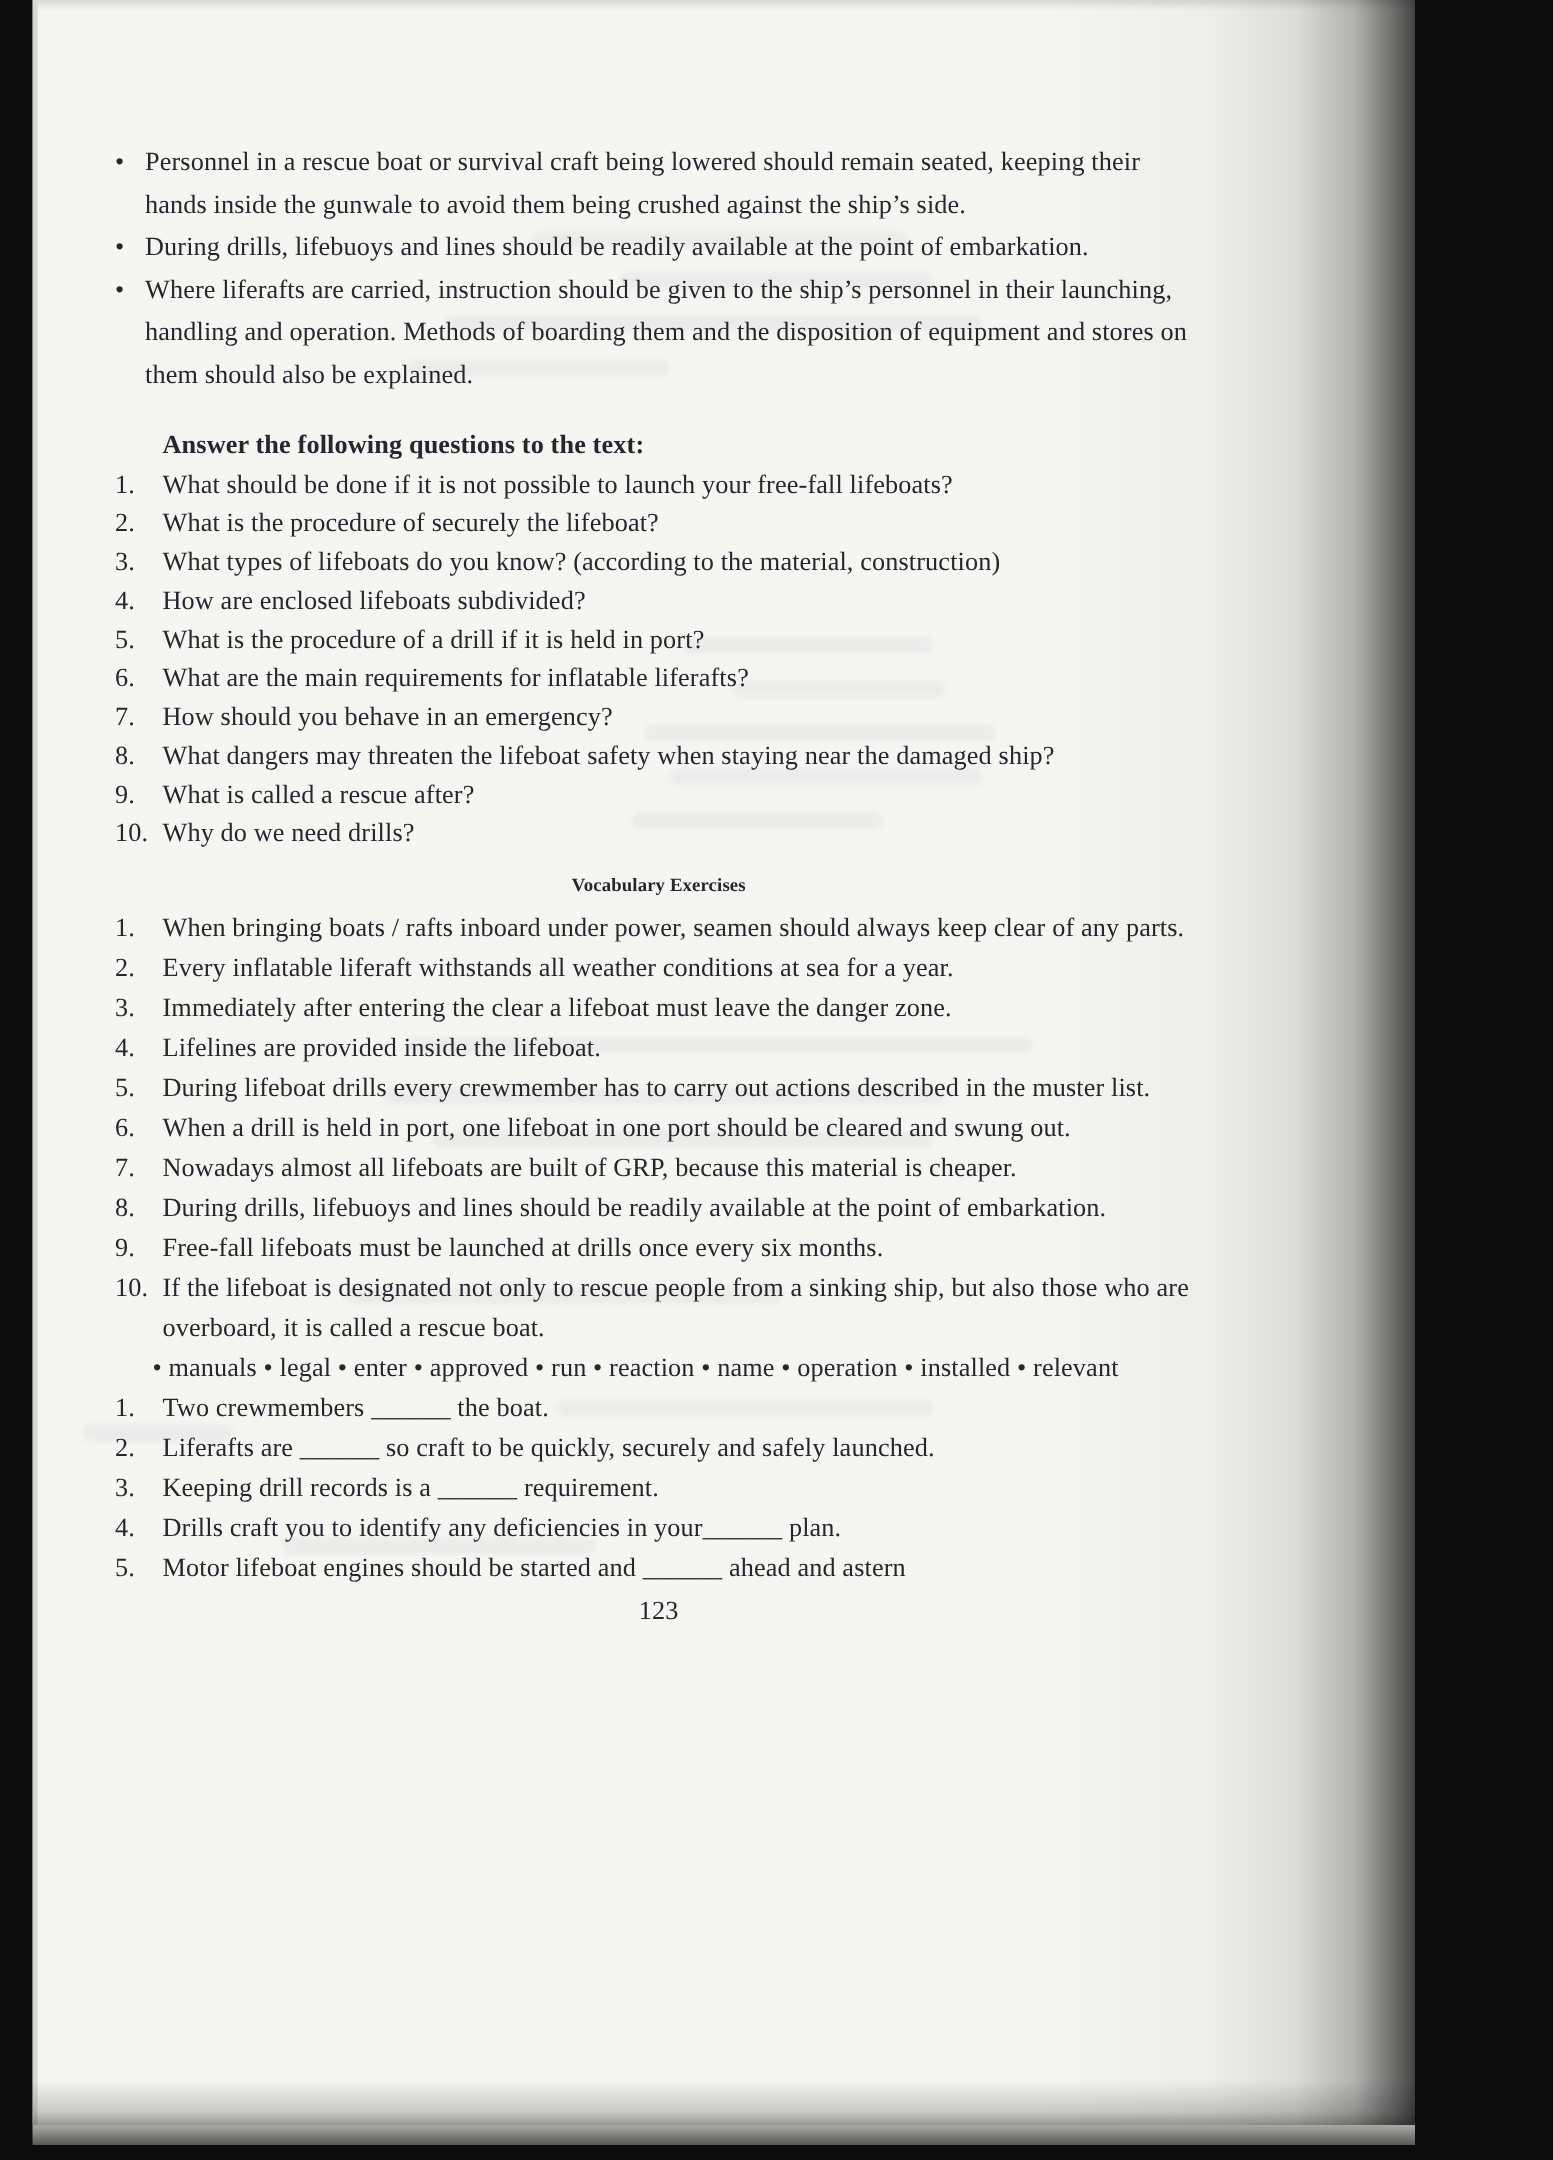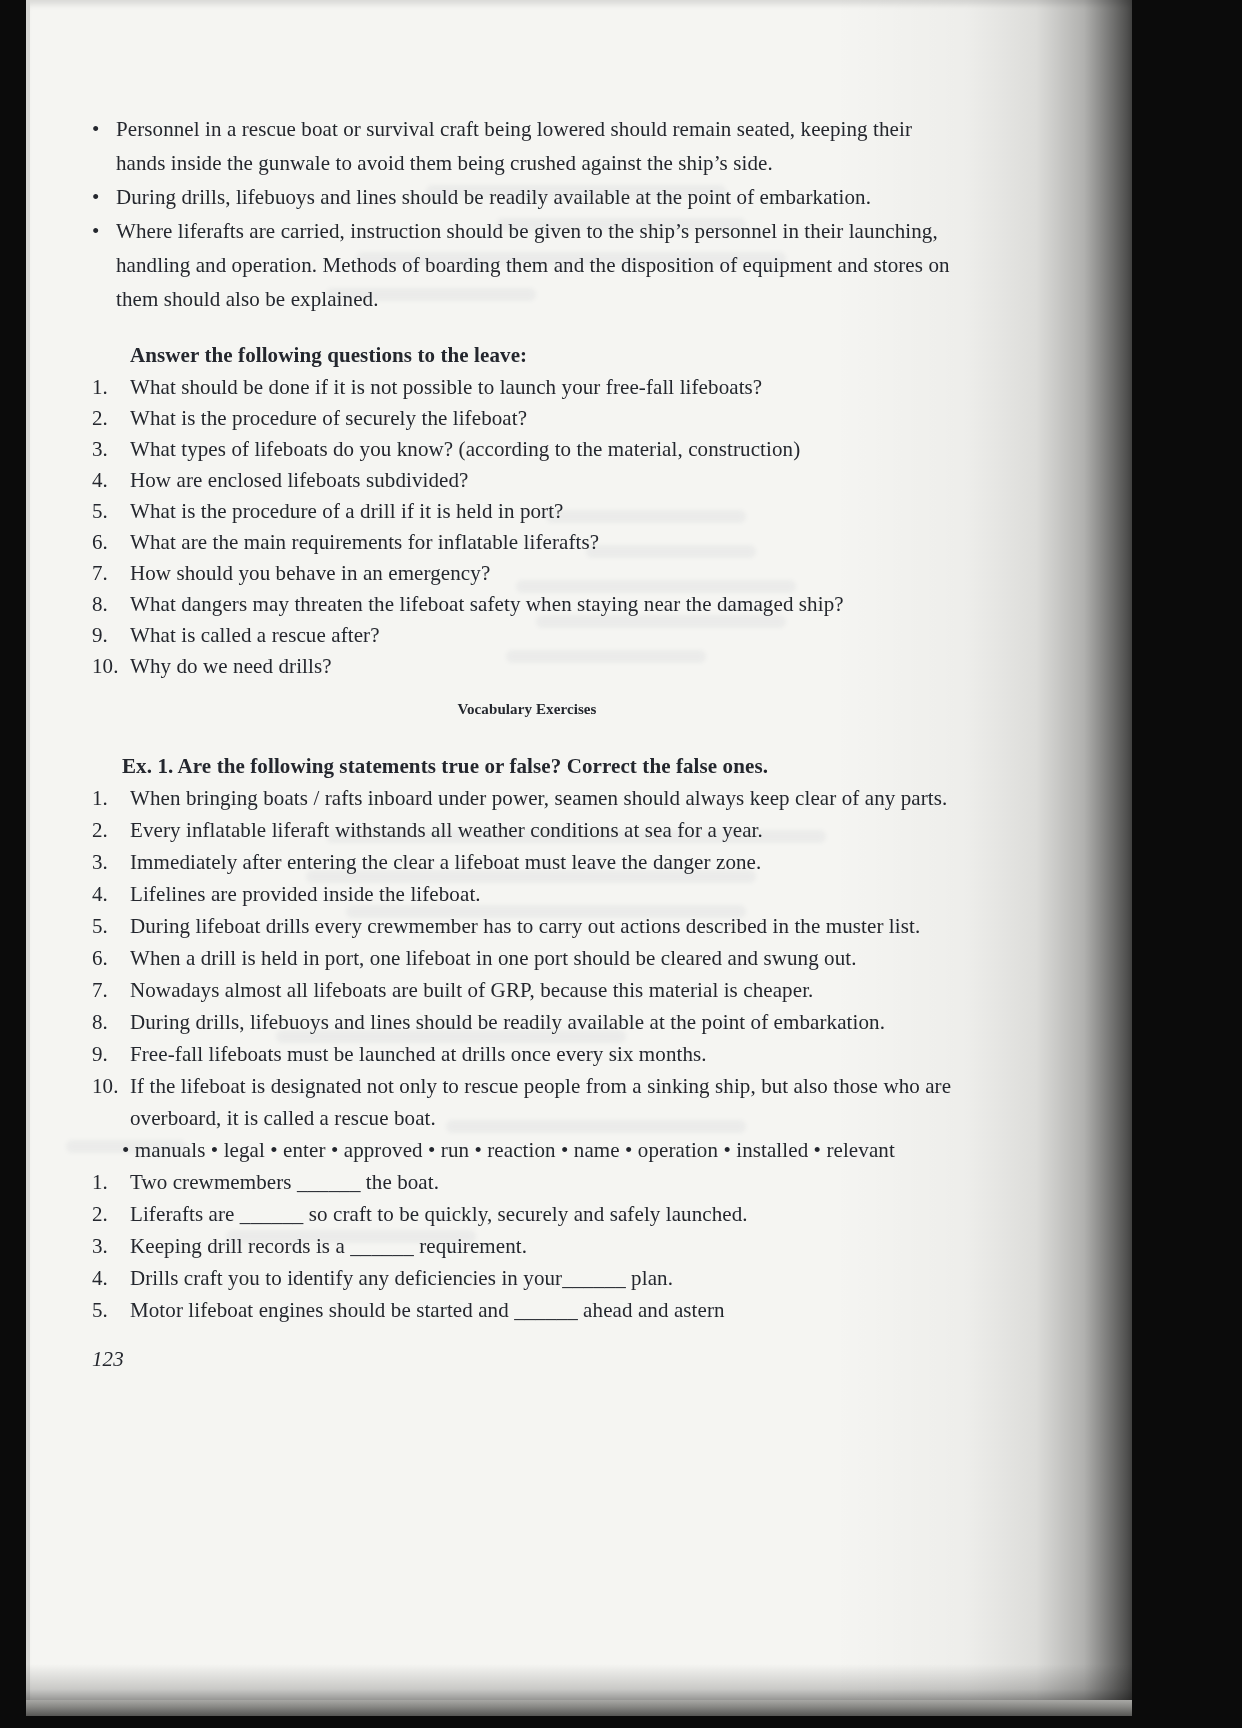--- a/index.html
+++ b/index.html
@@ -66,21 +66,21 @@
   .vocab-heading {
     font-weight:bold; text-align:center; line-height:34px;
     margin-top:10px; font-size:15px;
   }
   .ex-heading {
     font-weight:bold; line-height:32px; padding-left:30px;
     margin-top:24px; font-size:21px;
   }
   .ex1 .row, .ex2 .row { display:flex; line-height:32px; }
   .wordbank { line-height:32px; padding-left:30px; }
-  .page-number { text-align:left; margin-top:17px; line-height:32px;font-style:italic; }
+  .page-number { text-align:center; margin-top:2px; line-height:32px; }
 </style>
 </head>
 <body>
 
 <div class="page">
 
   <div class="bleed">
     <div style="left:400px; top:185px; width:300px;"></div>
     <div style="left:470px; top:218px; width:250px;"></div>
     <div style="left:330px; top:252px; width:430px;"></div>
@@ -109,21 +109,21 @@
       <div class="bullet-row">
         <span class="marker">•</span>
         <span class="txt">During drills, lifebuoys and lines should be readily available at the point of embarkation.</span>
       </div>
       <div class="bullet-row">
         <span class="marker">•</span>
         <span class="txt">Where liferafts are carried, instruction should be given to the ship’s personnel in their launching, handling and operation. Methods of boarding them and the disposition of equipment and stores on them should also be explained.</span>
       </div>
     </div>
 
-    <div class="q-heading">Answer the following questions to the leave:</div>
+    <div class="q-heading">Answer the following questions to the text:</div>
 
     <div class="questions list">
       <div class="row">
         <span class="num">1.</span>
         <span class="txt">What should be done if it is not possible to launch your free-fall lifeboats?</span>
       </div>
       <div class="row">
         <span class="num">2.</span>
         <span class="txt">What is the procedure of securely the lifeboat?</span>
       </div>
@@ -156,21 +156,20 @@
         <span class="txt">What is called a rescue after?</span>
       </div>
       <div class="row">
         <span class="num">10.</span>
         <span class="txt">Why do we need drills?</span>
       </div>
     </div>
 
     <div class="vocab-heading">Vocabulary Exercises</div>
 
-    <div class="ex-heading">Ex. 1. Are the following statements true or false? Correct the false ones.</div>
 
     <div class="ex1 list">
       <div class="row">
         <span class="num">1.</span>
         <span class="txt">When bringing boats / rafts inboard under power, seamen should always keep clear of any parts.</span>
       </div>
       <div class="row">
         <span class="num">2.</span>
         <span class="txt">Every inflatable liferaft withstands all weather conditions at sea for a year.</span>
       </div>

